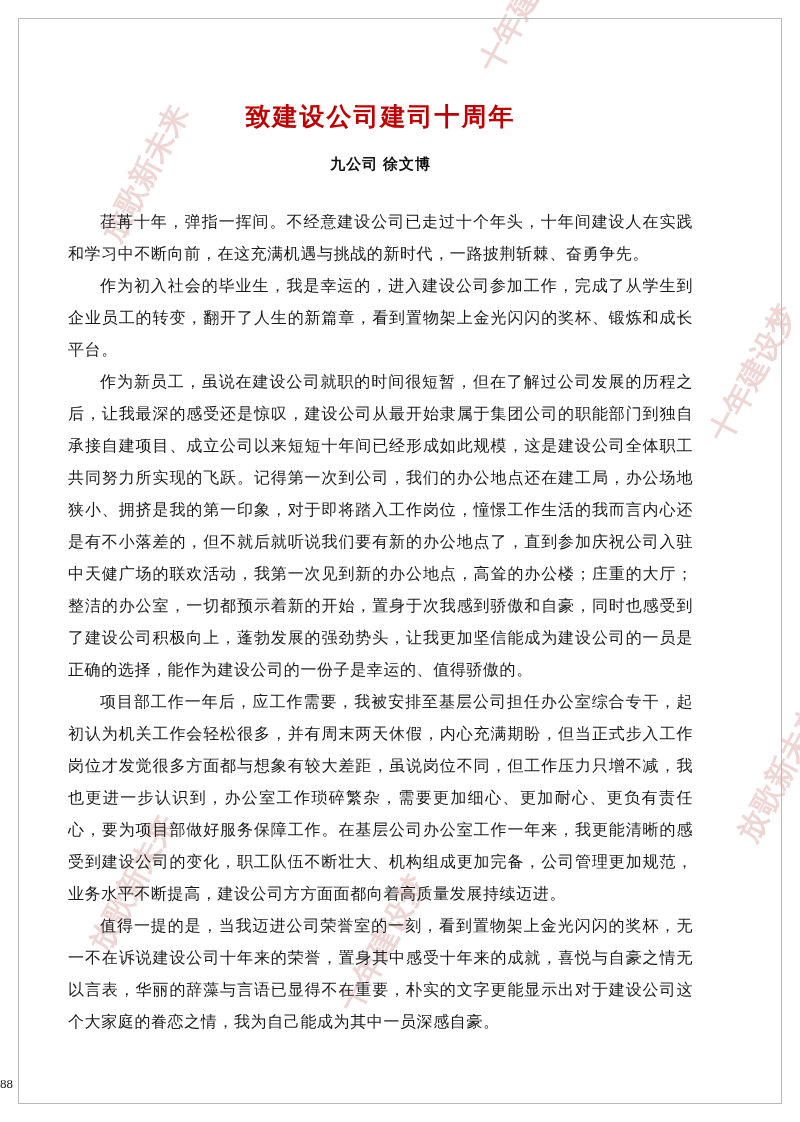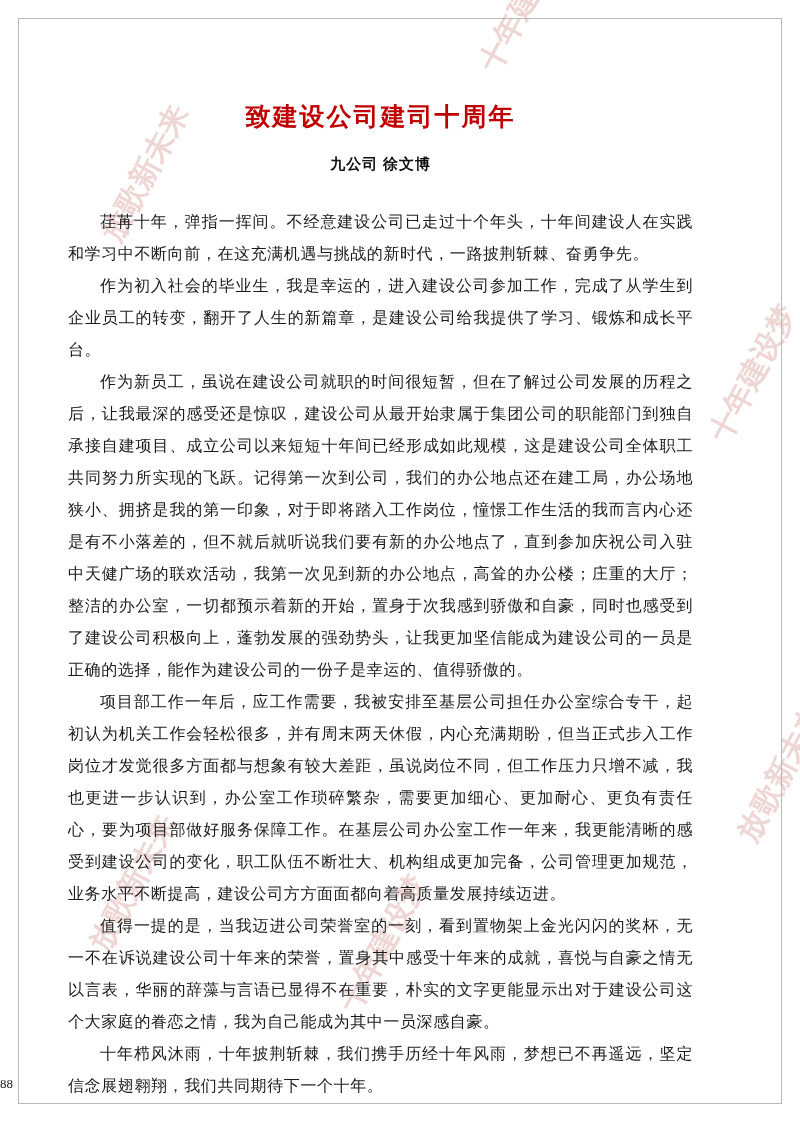--- a/index.html
+++ b/index.html
@@ -106,21 +106,20 @@
     <div class="wm" style="left: 330px; top: 1000px; font-size: 30px; transform: rotate(-62deg);">十年建设梦</div>
   </div>
 
 <div id="page-frame"></div>
 
 <div id="content">
   <h1 id="doc-title" style="color: rgb(192, 0, 0);">致建设公司建司十周年</h1>
   <div id="doc-byline">九公司  徐文博</div>
   <div id="paragraphs">
       <p class="para">荏苒十年，弹指一挥间。不经意建设公司已走过十个年头，十年间建设人在实践和学习中不断向前，在这充满机遇与挑战的新时代，一路披荆斩棘、奋勇争先。</p>
-      <p class="para">作为初入社会的毕业生，我是幸运的，进入建设公司参加工作，完成了从学生到企业员工的转变，翻开了人生的新篇章，是建设公司给我提供了学习、锻炼和成长平台。</p>
+      <p class="para">作为初入社会的毕业生，我是幸运的，进入建设公司参加工作，完成了从学生到企业员工的转变，翻开了人生的新篇章，看到置物架上金光闪闪的奖杯、锻炼和成长平台。</p>
       <p class="para">作为新员工，虽说在建设公司就职的时间很短暂，但在了解过公司发展的历程之后，让我最深的感受还是惊叹，建设公司从最开始隶属于集团公司的职能部门到独自承接自建项目、成立公司以来短短十年间已经形成如此规模，这是建设公司全体职工共同努力所实现的飞跃。记得第一次到公司，我们的办公地点还在建工局，办公场地狭小、拥挤是我的第一印象，对于即将踏入工作岗位，憧憬工作生活的我而言内心还是有不小落差的，但不就后就听说我们要有新的办公地点了，直到参加庆祝公司入驻中天健广场的联欢活动，我第一次见到新的办公地点，高耸的办公楼；庄重的大厅；整洁的办公室，一切都预示着新的开始，置身于次我感到骄傲和自豪，同时也感受到了建设公司积极向上，蓬勃发展的强劲势头，让我更加坚信能成为建设公司的一员是正确的选择，能作为建设公司的一份子是幸运的、值得骄傲的。</p>
       <p class="para">项目部工作一年后，应工作需要，我被安排至基层公司担任办公室综合专干，起初认为机关工作会轻松很多，并有周末两天休假，内心充满期盼，但当正式步入工作岗位才发觉很多方面都与想象有较大差距，虽说岗位不同，但工作压力只增不减，我也更进一步认识到，办公室工作琐碎繁杂，需要更加细心、更加耐心、更负有责任心，要为项目部做好服务保障工作。在基层公司办公室工作一年来，我更能清晰的感受到建设公司的变化，职工队伍不断壮大、机构组成更加完备，公司管理更加规范，业务水平不断提高，建设公司方方面面都向着高质量发展持续迈进。</p>
       <p class="para">值得一提的是，当我迈进公司荣誉室的一刻，看到置物架上金光闪闪的奖杯，无一不在诉说建设公司十年来的荣誉，置身其中感受十年来的成就，喜悦与自豪之情无以言表，华丽的辞藻与言语已显得不在重要，朴实的文字更能显示出对于建设公司这个大家庭的眷恋之情，我为自己能成为其中一员深感自豪。</p>
-      <p class="para">十年栉风沐雨，十年披荆斩棘，我们携手历经十年风雨，梦想已不再遥远，坚定信念展翅翱翔，我们共同期待下一个十年。</p>
     </div>
 </div>
 
 <div id="page-number">88</div>
 
 </body></html>

